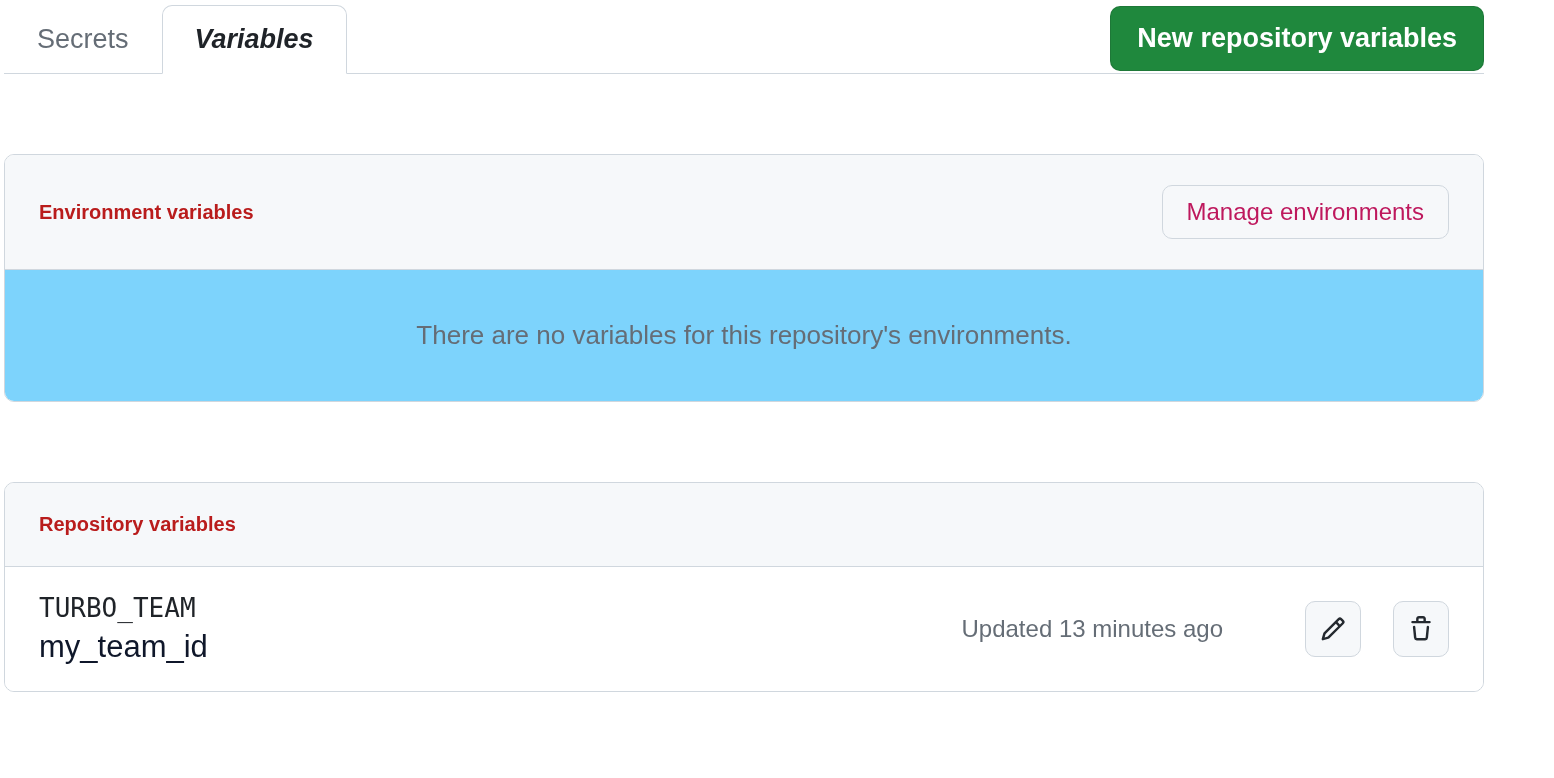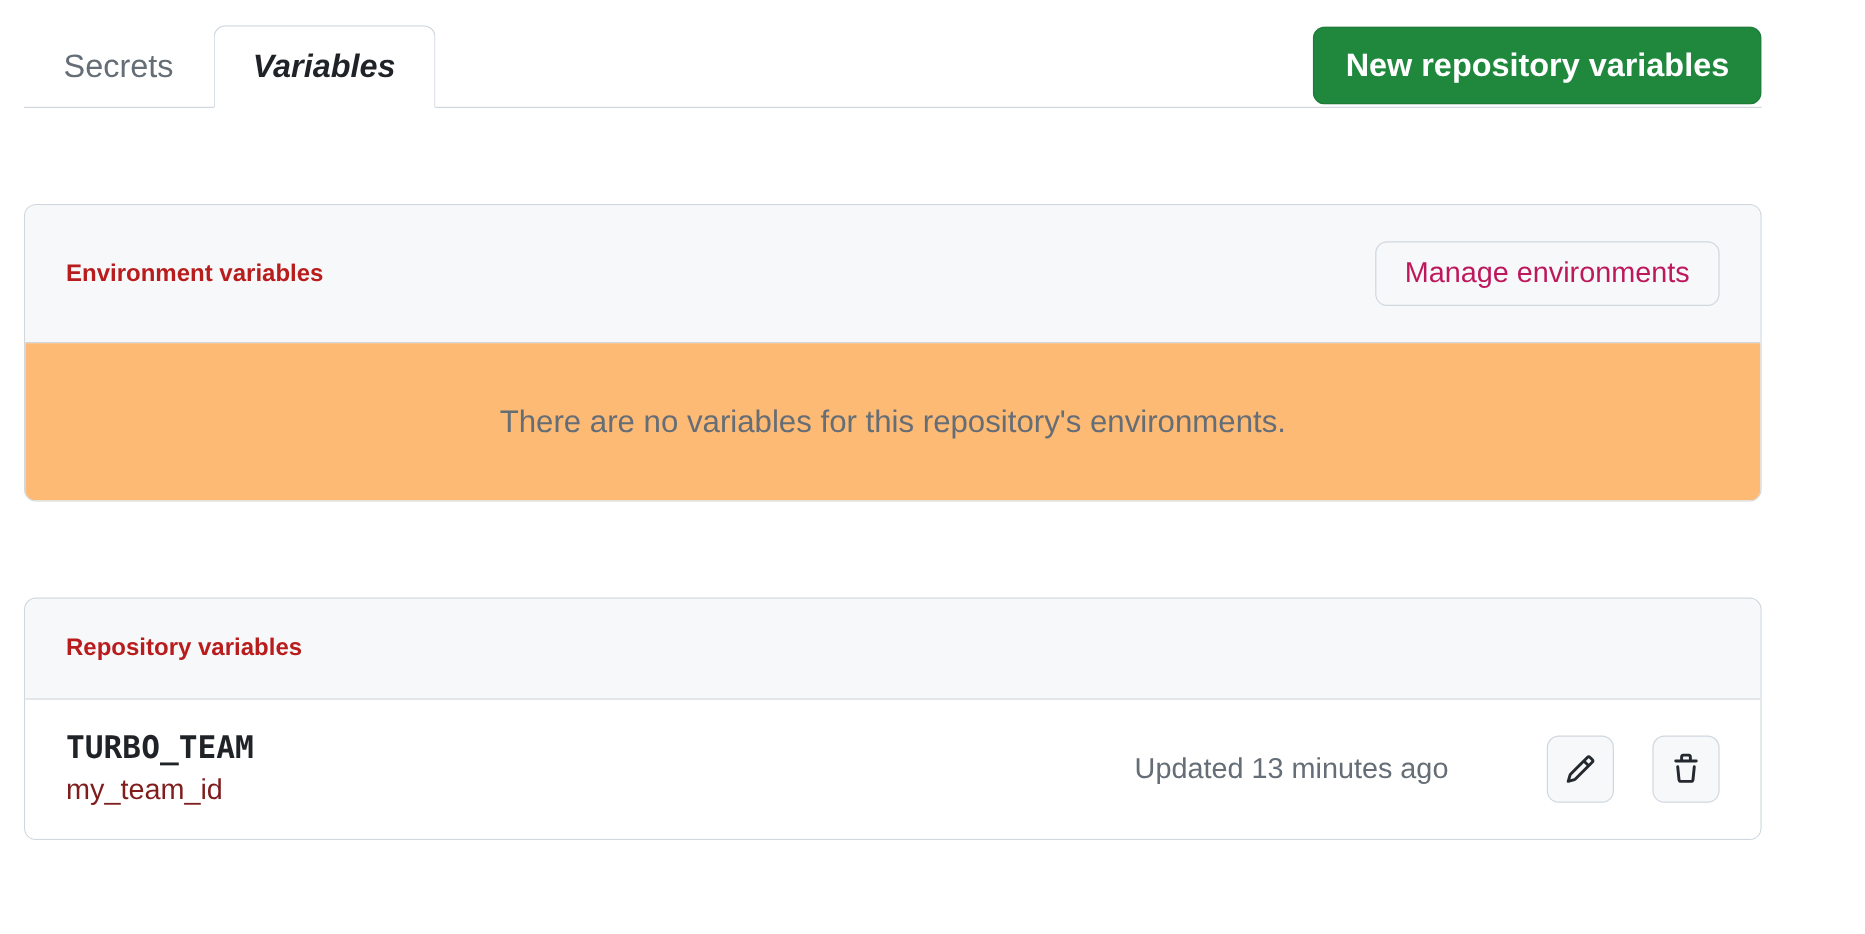--- a/index.html
+++ b/index.html
@@ -8,21 +8,21 @@
       padding: 0;
     }
     body {
       font-family: -apple-system, BlinkMacSystemFont, "Segoe UI", Helvetica, Arial, sans-serif;
       background: #ffffff;
       color: #1f2328;
       padding: 0;
     }
     .container {
       width: 1488px;
-      padding: 20px;
+      padding: 4px;
     }
     .header-row {
       display: flex;
       justify-content: space-between;
       align-items: flex-start;
       border-bottom: 1px solid #d0d7de;
       margin-bottom: 80px;
     }
     .tabs {
       display: flex;
@@ -88,44 +88,44 @@
       padding: 12px 24px;
       font-size: 24px;
       font-weight: 500;
       cursor: pointer;
     }
     .panel-body {
       padding: 50px 34px;
       text-align: center;
       font-size: 26px;
       color: #656d76;
-      background: #fdba74;
+      background: #7dd3fc;
     }
     .var-row {
       display: flex;
       justify-content: space-between;
       align-items: center;
       padding: 26px 34px;
       background: #ffffff;
       border-top: 1px solid #d0d7de;
     }
     .var-left {
       display: flex;
       flex-direction: column;
       gap: 6px;
     }
     .var-name {
       font-family: ui-monospace, SFMono-Regular, "SF Mono", Menlo, Consolas, monospace;
       font-size: 26px;
-      font-weight: 700;
+      font-weight: 400;
       color: #1f2328;
     }
     .var-value {
-      font-size: 24px;
-      color: #7f1d1d;
+      font-size: 31px;
+      color: #0f172a;
     }
     .var-right {
       display: flex;
       align-items: center;
       gap: 32px;
     }
     .var-updated {
       font-size: 24px;
       color: #656d76;
       margin-right: 50px;

